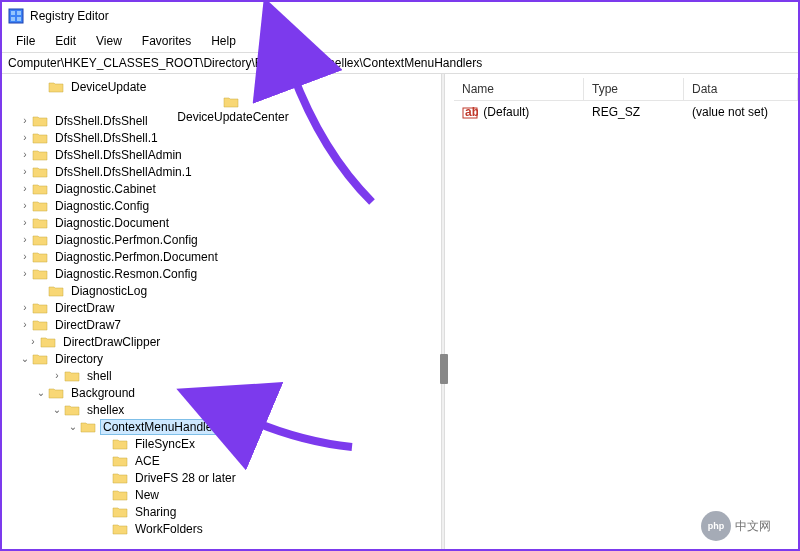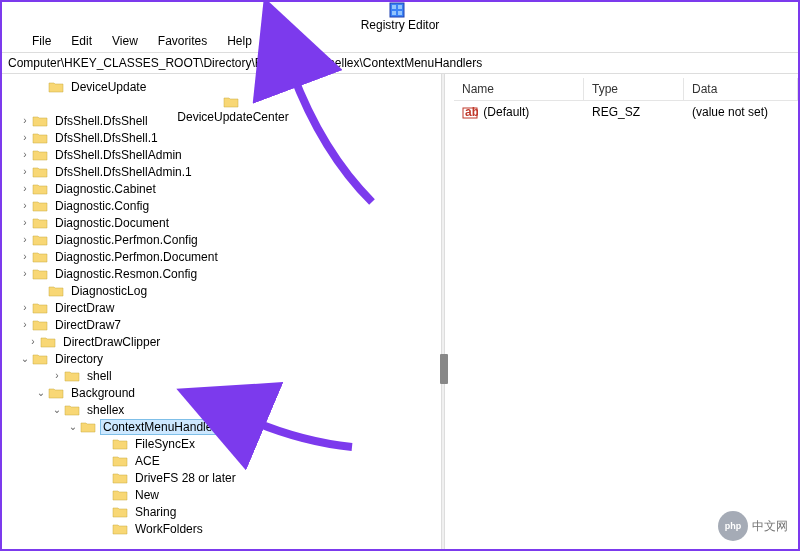--- a/index.html
+++ b/index.html
@@ -1,22 +1,22 @@
 <!DOCTYPE html>
 <html><head>
 <meta charset="utf-8">
 <style>
 * { margin: 0; padding: 0; box-sizing: border-box; font-family: "Segoe UI", Tahoma, sans-serif; font-size: 12px; }
 body { background: #fff; width: 800px; height: 551px; overflow: hidden; border: 2px solid #7c3aed; position: relative; }
 
-.titlebar { display: flex; align-items: center; height: 28px; padding: 0 6px; flex-direction: column; }
+.titlebar { display: flex; align-items: center; height: 28px; padding: 0 6px; }
 .titlebar .app-icon { width: 16px; height: 16px; margin-right: 6px; display: inline-flex; }
 .titlebar .title-text { font-size: 12px; }
 
-.menubar { display: flex; gap: 0; padding: 2px 20px; }
+.menubar { display: flex; gap: 0; padding: 2px 4px; }
 .menubar .item { padding: 2px 10px; cursor: default; }
 
 .addressbar { border-top: 1px solid #ddd; border-bottom: 1px solid #ddd; padding: 3px 6px; font-size: 12px; }
 
 .content { display: flex; height: calc(551px - 28px - 22px - 22px - 4px); position: relative; gap: 9px; }
 .tree { width: 430px; overflow: hidden; padding-top: 4px; position: relative; }
 .divider { width: 4px; background: #f0f0f0; border-left: 1px solid #ddd; border-right: 1px solid #ddd; cursor: ew-resize; position: relative; }
 .divider .grip { position: absolute; top: 280px; left: -2px; width: 8px; height: 30px; background: #888; border-radius: 1px; }
 .details { flex: 1; padding: 4px 0 0 0; }
 
@@ -32,21 +32,21 @@
 .details-header { display: flex; border-bottom: 1px solid #e5e5e5; }
 .details-header .col { padding: 4px 8px; border-right: 1px solid #e5e5e5; font-weight: normal; color: #333; cursor: default; }
 .col-name { width: 130px; } .col-type { width: 100px; } .col-data { flex: 1; }
 .details-row { display: flex; padding: 2px 0; }
 .details-row .cell { padding: 2px 8px; }
 .details-row .val-icon { width: 16px; height: 14px; display: inline-flex; margin-right: 2px; vertical-align: middle; }
 
 .arrow { position: absolute; pointer-events: none; }
 .arrow svg { overflow: visible; }
 
-.watermark { position: absolute; right: 10px; bottom: 8px; display: flex; align-items: center; gap: 4px; opacity: 0.9; }
+.watermark { position: absolute; right: 27px; bottom: 8px; display: flex; align-items: center; gap: 4px; opacity: 0.9; }
 .watermark .circle { background: #9ca3af; color: #fff; border-radius: 50%; width: 30px; height: 30px; display: flex; align-items: center; justify-content: center; font-size: 9px; font-weight: bold; }
 .watermark .txt { color: #666; font-size: 12px; }
 </style>
 </head>
 <body>
 
 <div class="titlebar">
   <span class="app-icon">
     <svg width="16" height="16" viewBox="0 0 16 16">
         <rect x="1" y="1" width="14" height="14" fill="#3b82f6" stroke="#1e40af"></rect>

